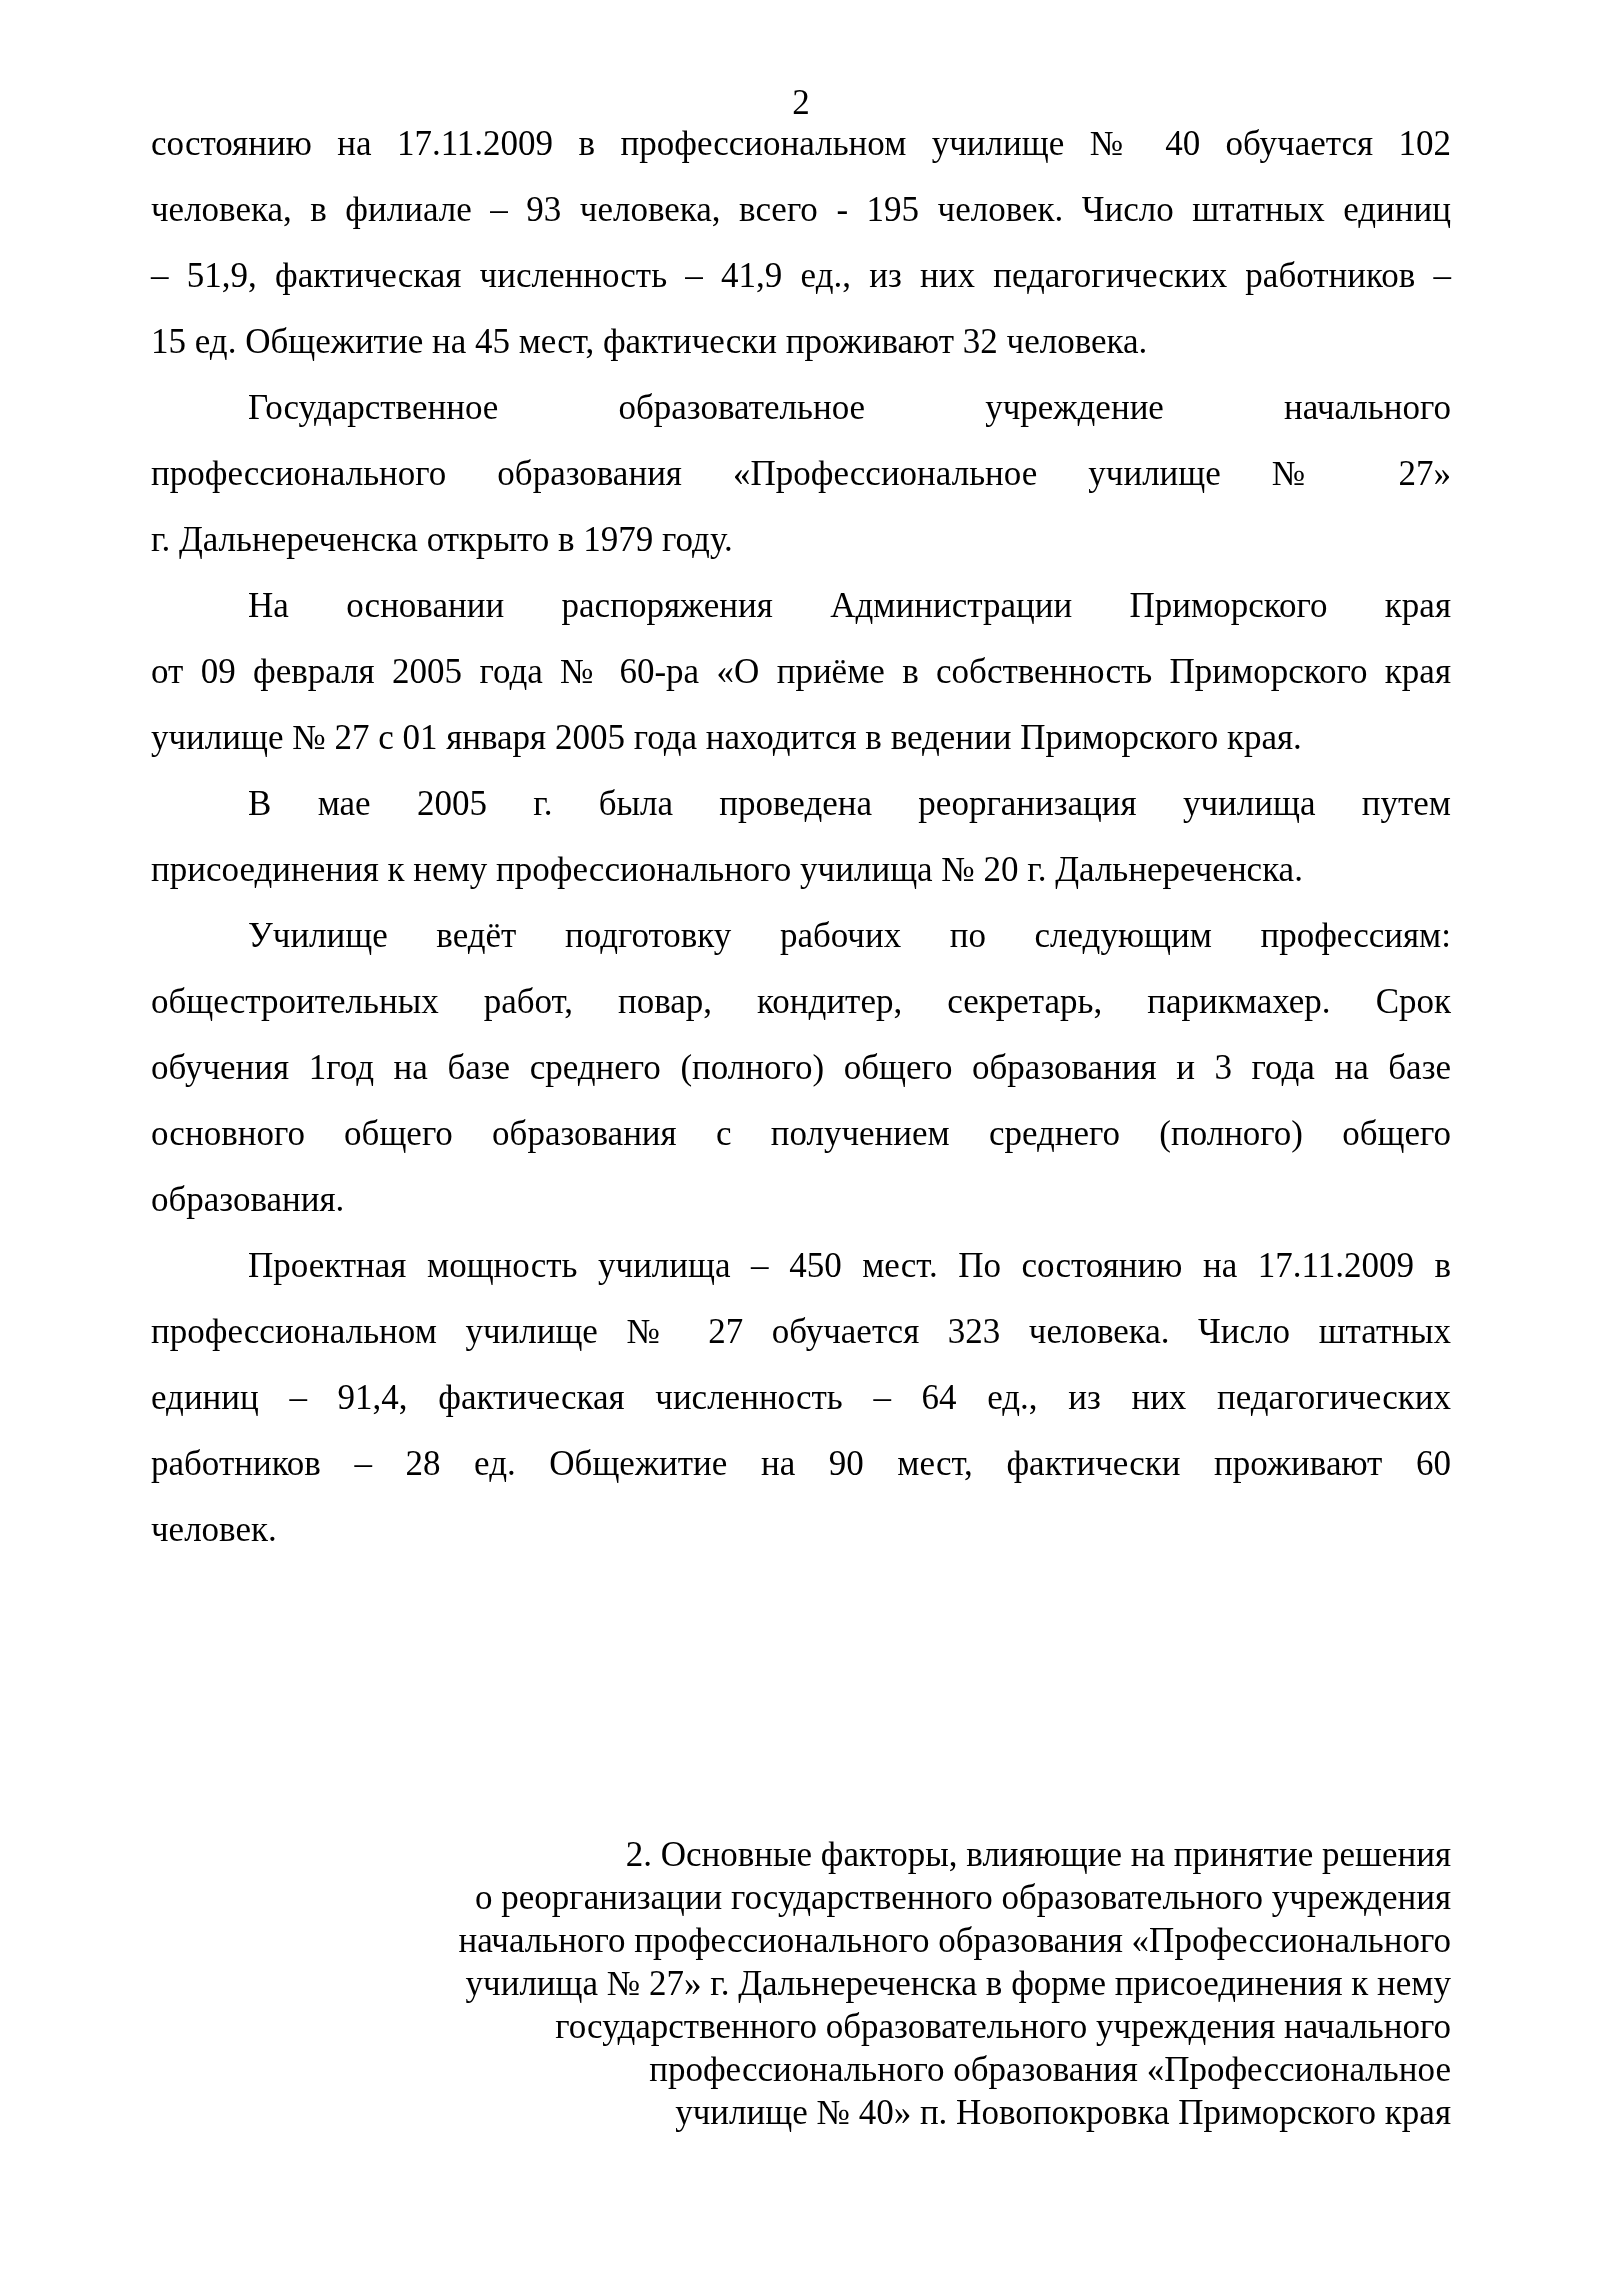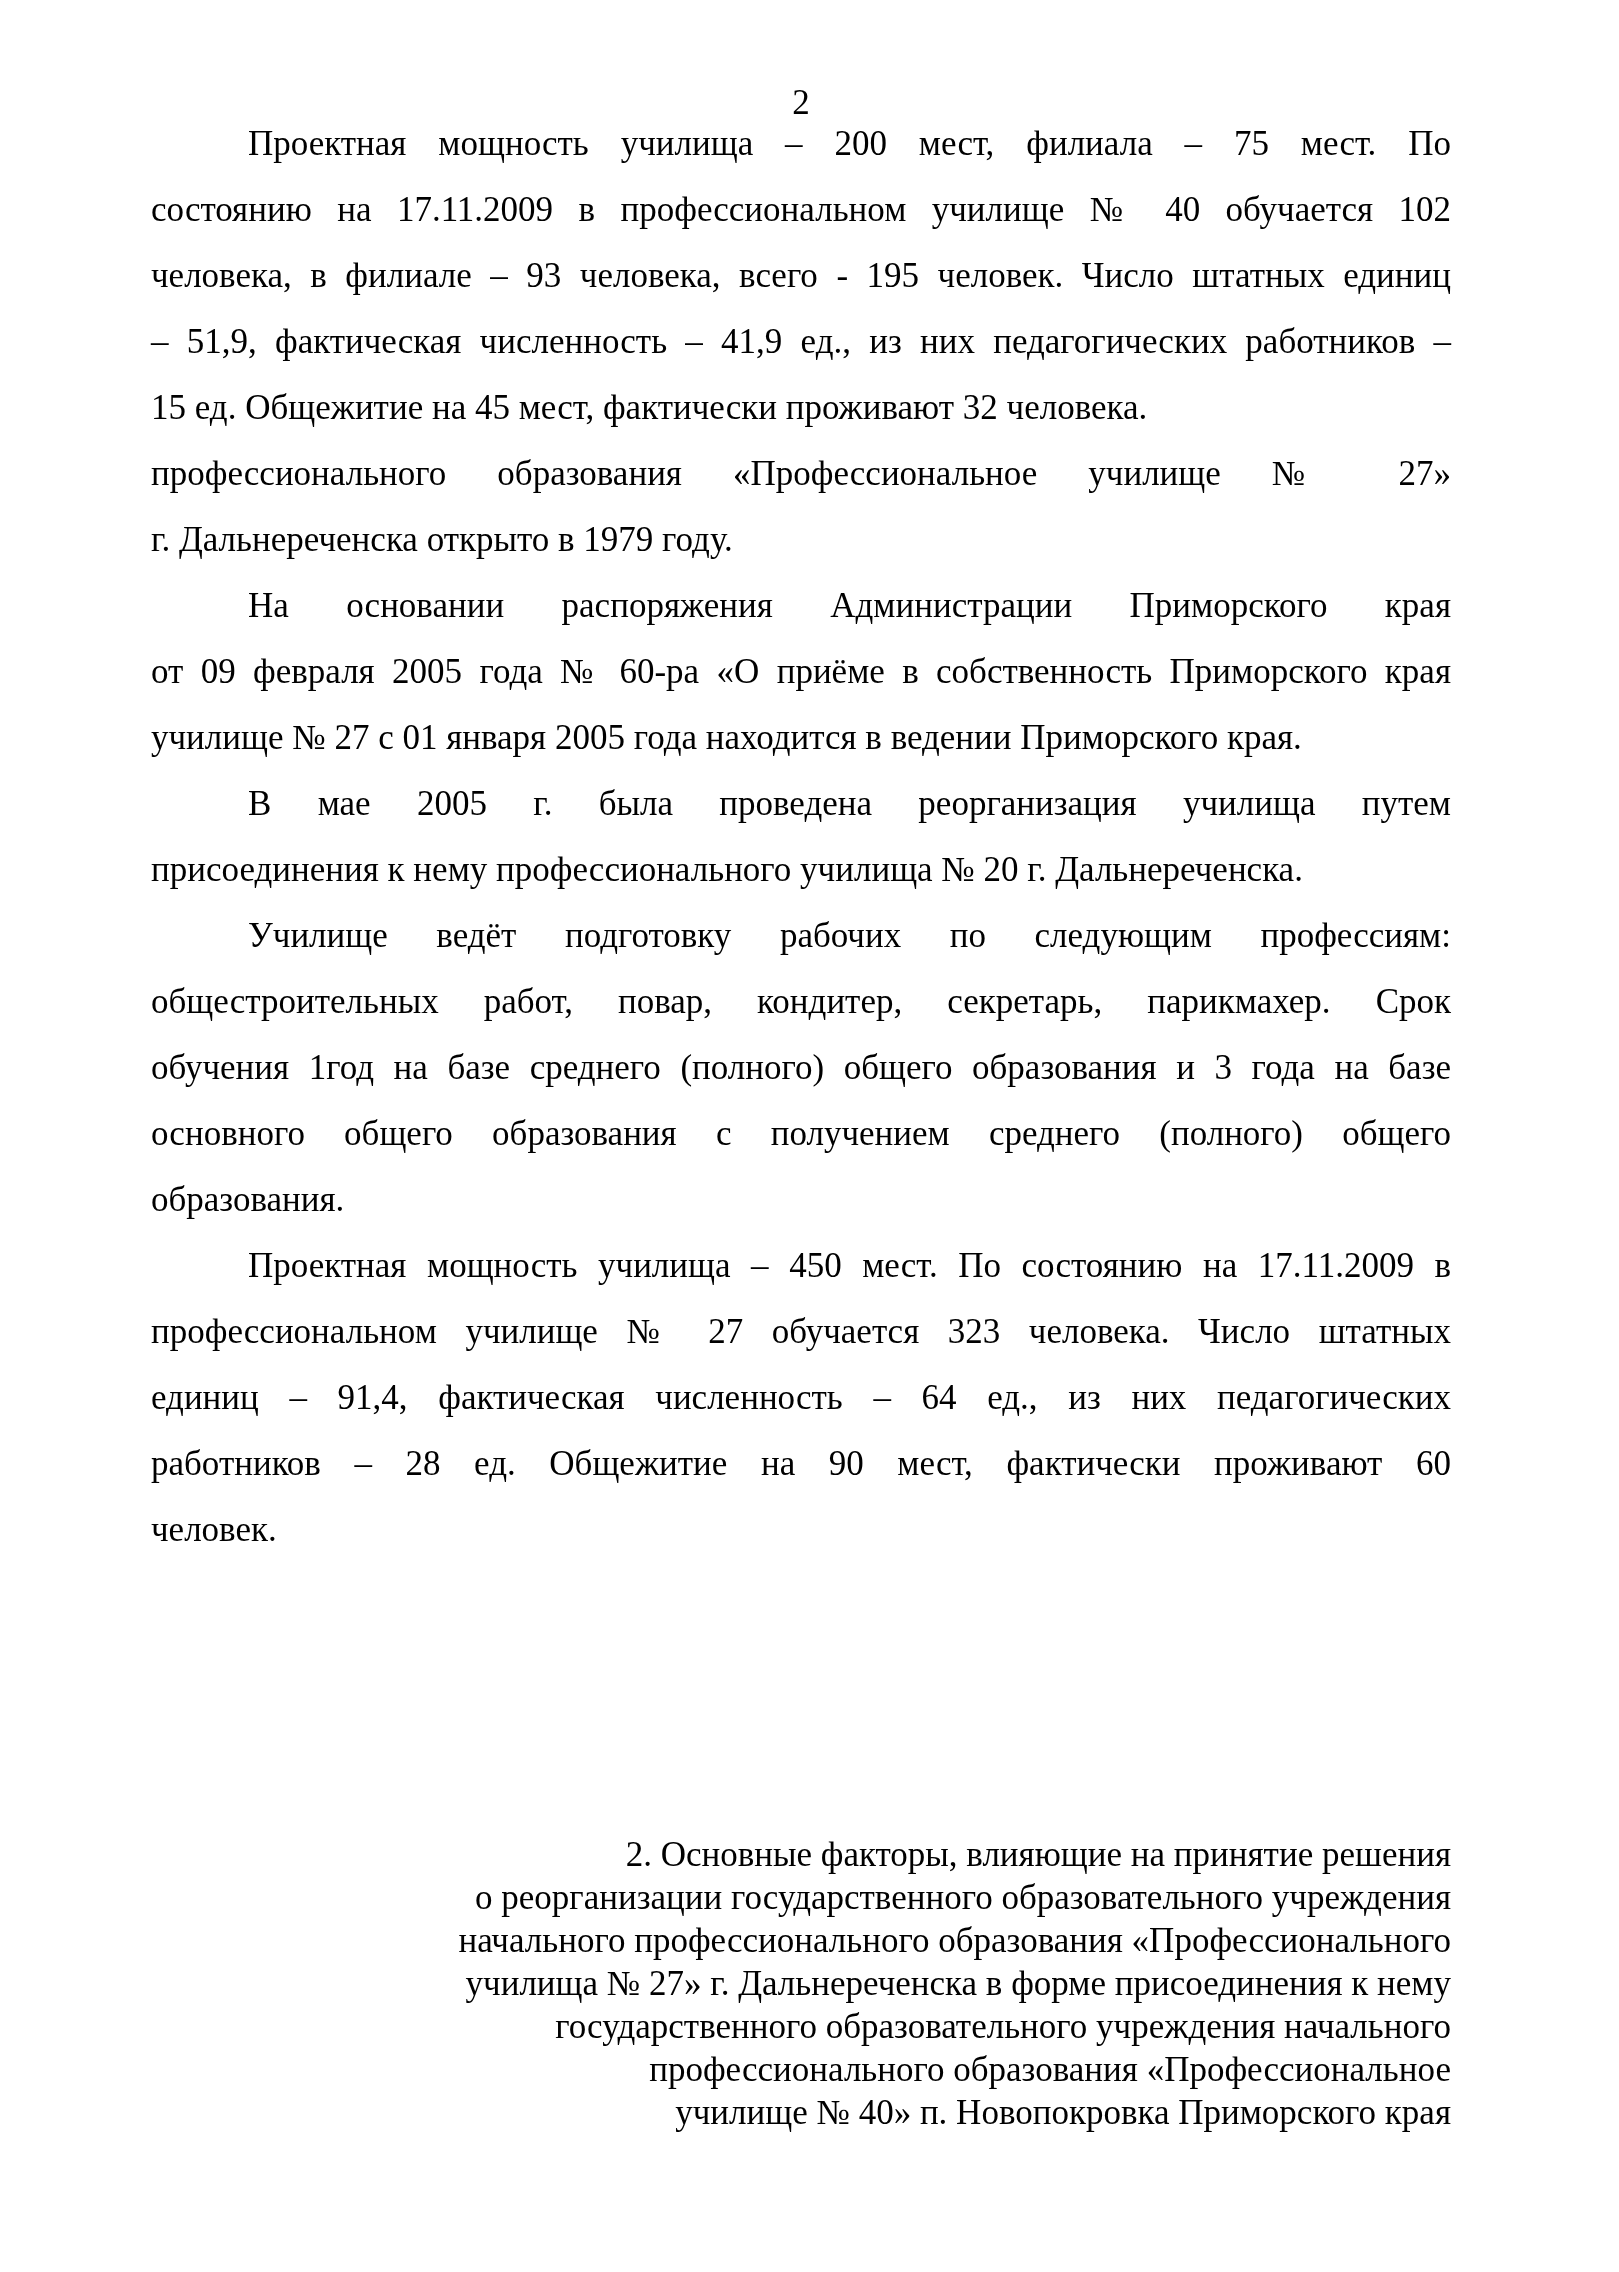--- a/index.html
+++ b/index.html
@@ -76,28 +76,28 @@
 </head>
 <body>
 
 <div class="page">
 
   <div class="page-number">2</div>
 
   <div class="body-text">
 
     <p class="para">
-      <span class="line indent">Проектная мощность училища – 200  мест,  филиала  –  75  мест.  По</span>
       <span class="line">состоянию на 17.11.2009 в профессиональном училище № 40 обучается  102</span>
       <span class="line">человека, в филиале – 93 человека, всего - 195 человек. Число штатных единиц</span>
       <span class="line">– 51,9, фактическая численность – 41,9 ед., из них педагогических работников –</span>
       <span class="line last">15 ед. Общежитие на 45 мест, фактически проживают 32 человека.</span>
     </p>
 
     <p class="para">
+      <span class="line indent">Государственное образовательное учреждение начального</span>
       <span class="line">профессионального образования «Профессиональное училище № 27»</span>
       <span class="line last">г. Дальнереченска открыто в 1979 году.</span>
     </p>
 
     <p class="para">
       <span class="line indent">На основании распоряжения Администрации Приморского края</span>
       <span class="line">от 09 февраля 2005 года № 60-ра «О приёме в собственность Приморского края</span>
       <span class="line last">училище № 27 с 01 января 2005 года находится в ведении Приморского края.</span>
     </p>
 

